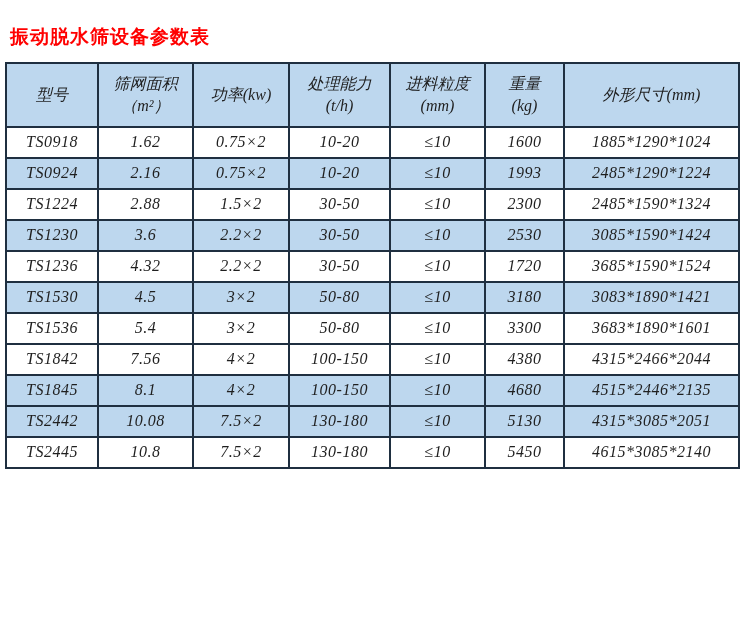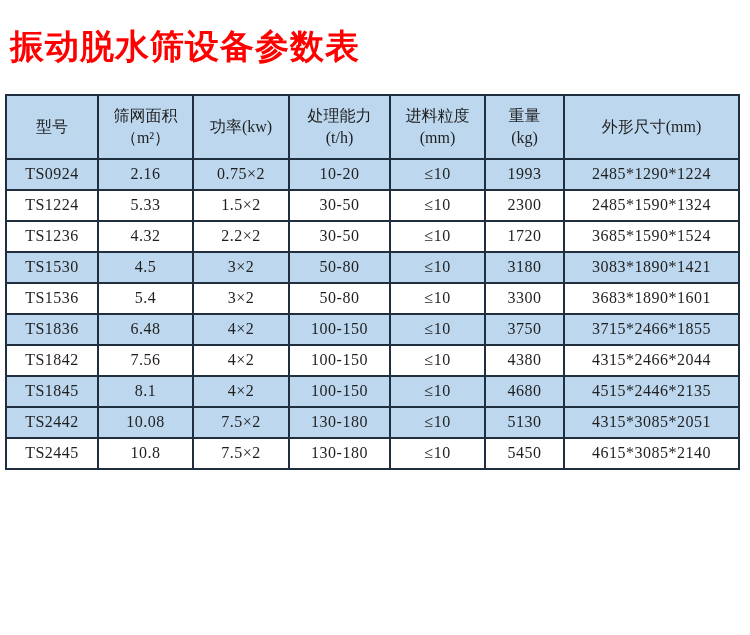--- a/index.html
+++ b/index.html
@@ -15,30 +15,31 @@
     width:750px;height:635px;
     background:var(--page-bg);
     font-family:"Liberation Serif","DejaVu Serif",serif;
     color:var(--text-color);
     overflow:hidden;
   }
   .page{width:750px;height:635px;box-sizing:border-box;}
   .title{
     margin:26px 0 0 10px;
     font-family:"Liberation Sans","DejaVu Sans",sans-serif;
-    font-size:34px;
+    font-size:19px;
     font-weight:bold;
     letter-spacing:1px;
     color:var(--title-color);
     line-height:1.2;
   }
   table.params{
     border-collapse:collapse;
     table-layout:fixed;
-    margin:27px 0 0 5px;
+    margin:13px 0 0 5px;
+    font-style:italic;
   }
   table.params th,
   table.params td{
     border:2px solid var(--border-color);
     text-align:center;
     vertical-align:middle;
     overflow:hidden;
     white-space:nowrap;
   }
   table.params th{
@@ -99,37 +100,55 @@
           <th>
             <span class="hline">重量</span>
             <span class="hline">(kg)</span>
           </th>
           <th>
             <span class="hline">外形尺寸(mm)</span>
           </th>
         </tr>
     </thead>
     <tbody id="body-rows">
+        <tr>
+          <td>TS0918</td>
+          <td>1.62</td>
+          <td>0.75×2</td>
+          <td>10-20</td>
+          <td>≤10</td>
+          <td>1600</td>
+          <td>1885*1290*1024</td>
+        </tr>
         <tr class="stripe">
           <td>TS0924</td>
           <td>2.16</td>
           <td>0.75×2</td>
           <td>10-20</td>
           <td>≤10</td>
           <td>1993</td>
           <td>2485*1290*1224</td>
         </tr>
         <tr>
           <td>TS1224</td>
-          <td>5.33</td>
+          <td>2.88</td>
           <td>1.5×2</td>
           <td>30-50</td>
           <td>≤10</td>
           <td>2300</td>
           <td>2485*1590*1324</td>
+        </tr>
+        <tr class="stripe">
+          <td>TS1230</td>
+          <td>3.6</td>
+          <td>2.2×2</td>
+          <td>30-50</td>
+          <td>≤10</td>
+          <td>2530</td>
+          <td>3085*1590*1424</td>
         </tr>
         <tr>
           <td>TS1236</td>
           <td>4.32</td>
           <td>2.2×2</td>
           <td>30-50</td>
           <td>≤10</td>
           <td>1720</td>
           <td>3685*1590*1524</td>
         </tr>
@@ -143,29 +162,20 @@
           <td>3083*1890*1421</td>
         </tr>
         <tr>
           <td>TS1536</td>
           <td>5.4</td>
           <td>3×2</td>
           <td>50-80</td>
           <td>≤10</td>
           <td>3300</td>
           <td>3683*1890*1601</td>
-        </tr>
-        <tr class="stripe">
-          <td>TS1836</td>
-          <td>6.48</td>
-          <td>4×2</td>
-          <td>100-150</td>
-          <td>≤10</td>
-          <td>3750</td>
-          <td>3715*2466*1855</td>
         </tr>
         <tr>
           <td>TS1842</td>
           <td>7.56</td>
           <td>4×2</td>
           <td>100-150</td>
           <td>≤10</td>
           <td>4380</td>
           <td>4315*2466*2044</td>
         </tr>

